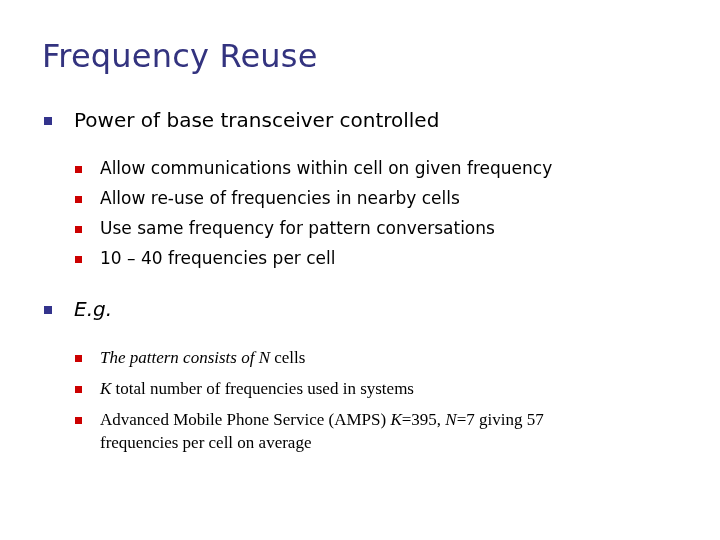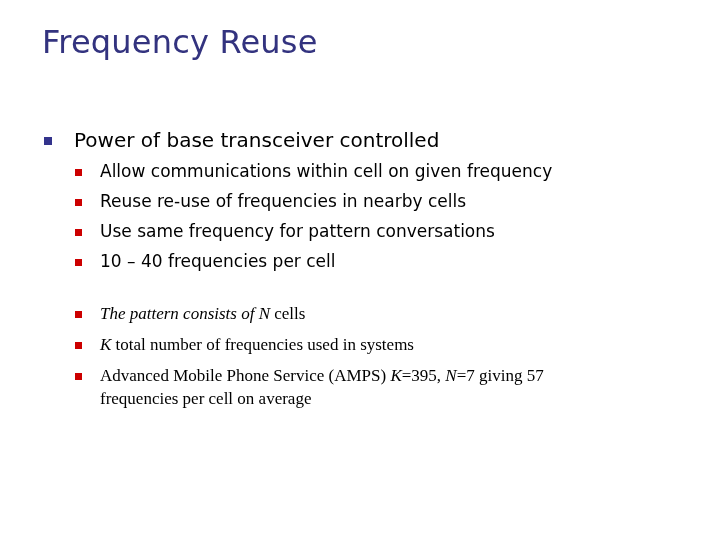--- a/index.html
+++ b/index.html
@@ -19,34 +19,34 @@
   .slide {
     position: absolute;
     inset: 0;
     background: #ffffff;
   }
 
   
   .slide-title {
     position: absolute;
     left: 42px;
-    top: 23px;
+    top: 37px;
     font-size: 32px;
     line-height: 38px;
     color: #33337f;
     font-weight: 400;
     letter-spacing: 0.2px;
     white-space: nowrap;
   }
 
   
   .body-area {
     position: absolute;
     left: 0;
-    top: 126px;
+    top: 106px;
     width: 588px;
   }
 
   .lvl1 {
     position: relative;
     padding-left: 74px;
     min-height: 30px;
     margin-bottom: 2px;
   }
   .lvl1 > .bullet-sq {
@@ -59,21 +59,21 @@
   }
   .lvl1 > .lvl1-text {
     font-size: 20px;
     line-height: 28px;
     color: #000000;
     display: block;
   }
   .lvl1-text.italic { font-style: italic; }
 
   .lvl2-group {
-    margin-top: 4px;
+    margin-top: 21px;
   }
   .lvl2 {
     position: relative;
     padding-left: 100px;
     margin-bottom: 7px;
   }
   .lvl2 > .bullet-sq {
     position: absolute;
     left: 75px;
     top: 9px;
@@ -110,36 +110,40 @@
         <span class="lvl1-text">Power of base transceiver controlled</span>
       </div>
 
       <div class="lvl2-group">
         <div class="lvl2">
           <span class="bullet-sq"></span>
           <span class="lvl2-text">Allow communications within cell on given frequency</span>
         </div>
         <div class="lvl2">
           <span class="bullet-sq"></span>
-          <span class="lvl2-text">Reuse re-use of frequencies in nearby cells</span>
+          <span class="lvl2-text">Allow re-use of frequencies in nearby cells</span>
         </div>
         <div class="lvl2">
           <span class="bullet-sq"></span>
           <span class="lvl2-text">Use same frequency for pattern conversations</span>
         </div>
         <div class="lvl2">
           <span class="bullet-sq"></span>
           <span class="lvl2-text">10 – 40 frequencies per cell</span>
         </div>
       </div>
     </div>
 
     <div class="section-gap"></div>
 
     <div class="section group-eg">
+      <div class="lvl1">
+        <span class="bullet-sq"></span>
+        <span class="lvl1-text italic">E.g.</span>
+      </div>
 
       <div class="lvl2-group">
         <div class="lvl2">
           <span class="bullet-sq"></span>
           <span class="lvl2-text"><i>The pattern consists of N</i> cells</span>
         </div>
         <div class="lvl2">
           <span class="bullet-sq"></span>
           <span class="lvl2-text"><i>K</i> total number of frequencies used in systems</span>
         </div>

